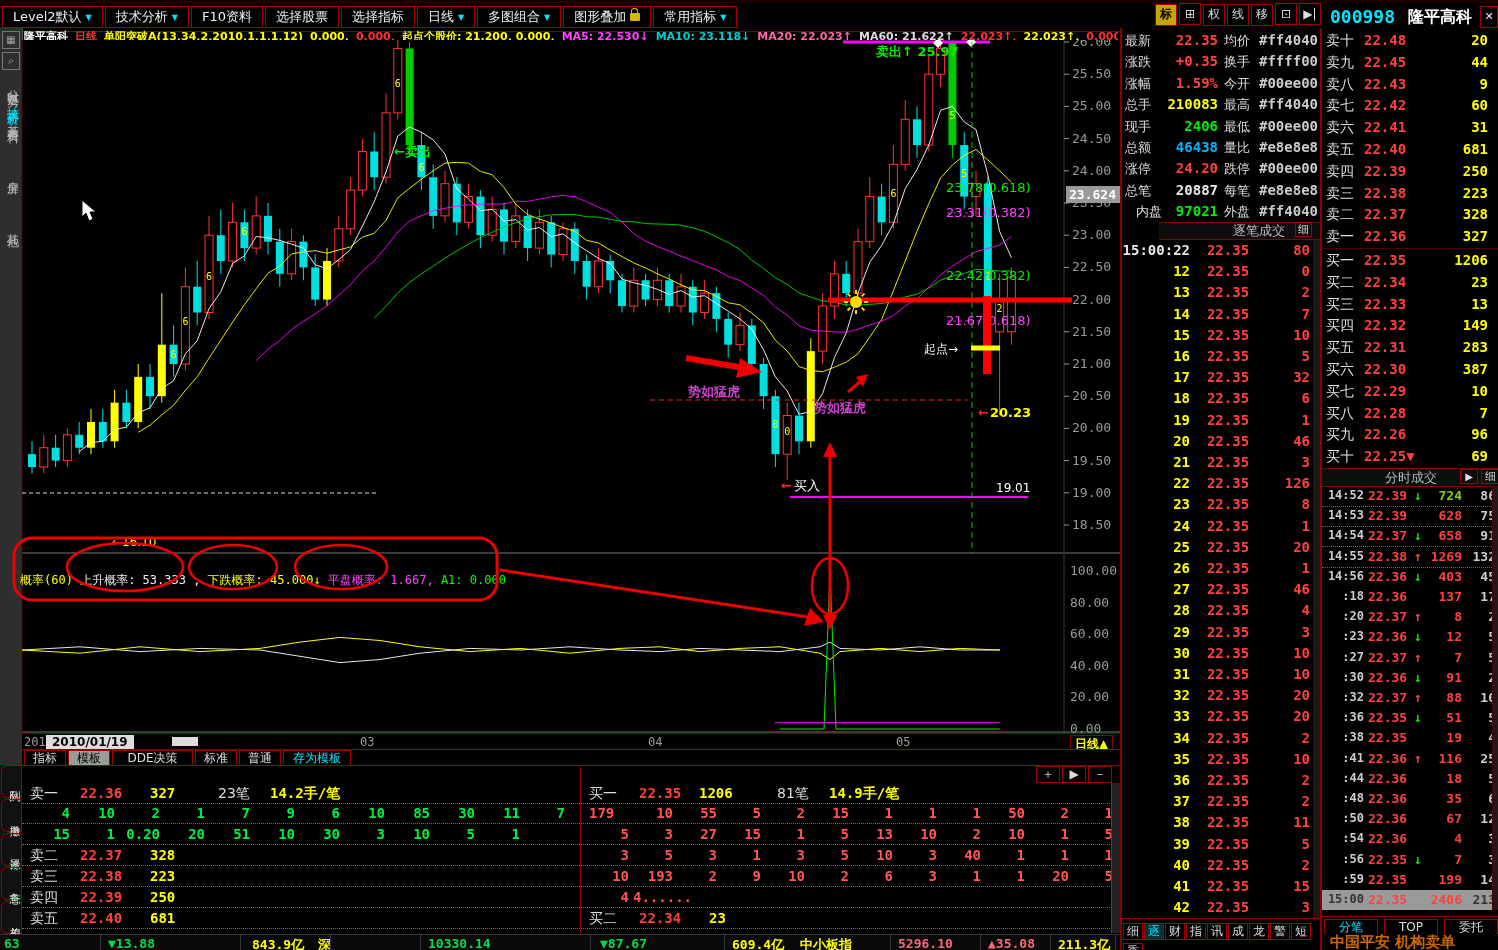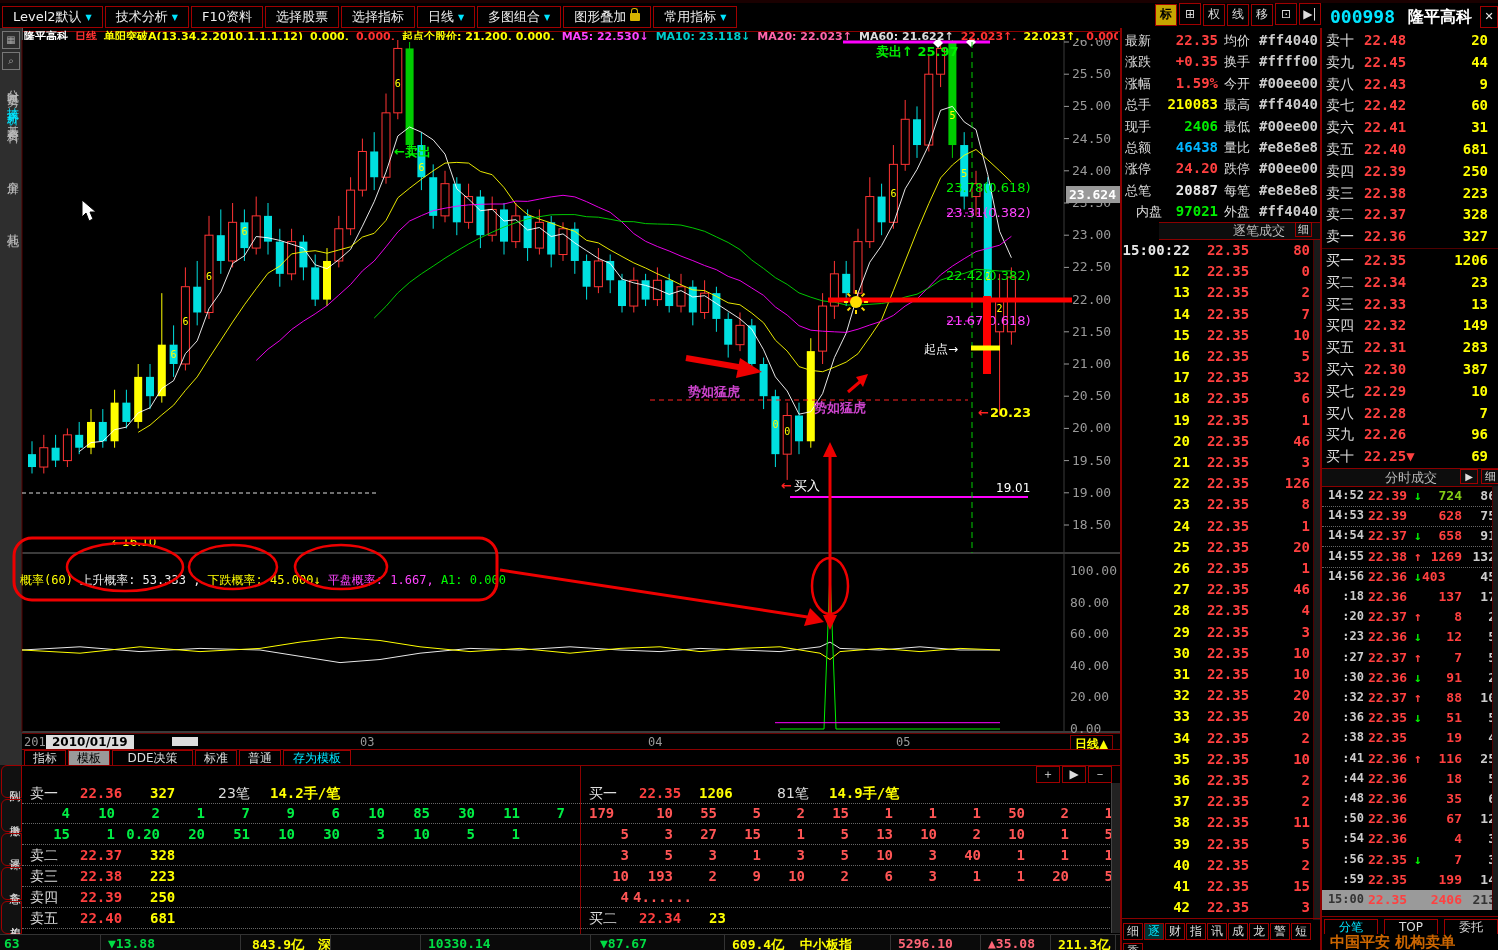--- a/index.html
+++ b/index.html
@@ -930,21 +930,21 @@
       <span style="position: absolute; left: 0px; top: 2px; width: 42px; text-align: right; color: rgb(204, 204, 204); font-size: 12px;">14:55</span>
       <span style="position: absolute; left: 46px; top: 2px; color: rgb(255, 64, 64);">22.38</span>
       <span style="position: absolute; left: 92px; top: 2px; color: rgb(255, 64, 64);">↑</span>
       <span style="position: absolute; left: 100px; top: 2px; width: 40px; text-align: right; color: rgb(255, 64, 64);">1269</span>
       <span style="position: absolute; left: 142px; top: 2px; width: 32px; text-align: right; color: rgb(204, 204, 204);">132</span>
     </div>
     <div class="row" style="top: 538.8px; height: 20px; font-family: &quot;DejaVu Sans Mono&quot;, monospace; font-size: 13px; font-weight: bold;">
       <span style="position: absolute; left: 0px; top: 2px; width: 42px; text-align: right; color: rgb(204, 204, 204); font-size: 12px;">14:56</span>
       <span style="position: absolute; left: 46px; top: 2px; color: rgb(255, 64, 64);">22.36</span>
       <span style="position: absolute; left: 92px; top: 2px; color: rgb(0, 238, 0);">↓</span>
-      <span style="position: absolute; left: 100px; top: 2px; width: 40px; color: rgb(255, 64, 64);">403</span>
+      <span style="position: absolute; left: 100px; top: 2px; width: 40px; text-align: right; color: rgb(255, 64, 64);">403</span>
       <span style="position: absolute; left: 142px; top: 2px; width: 32px; text-align: right; color: rgb(204, 204, 204);">45</span>
     </div>
     <div class="row" style="top: 559px; height: 20px; font-family: &quot;DejaVu Sans Mono&quot;, monospace; font-size: 13px; font-weight: bold;">
       <span style="position: absolute; left: 0px; top: 2px; width: 42px; text-align: right; color: rgb(204, 204, 204); font-size: 12px;">:18</span>
       <span style="position: absolute; left: 46px; top: 2px; color: rgb(255, 64, 64);">22.36</span>
       <span style="position: absolute; left: 100px; top: 2px; width: 40px; text-align: right; color: rgb(255, 64, 64);">137</span>
       <span style="position: absolute; left: 142px; top: 2px; width: 32px; text-align: right; color: rgb(204, 204, 204);">17</span>
     </div>
     <div class="row" style="top: 579.2px; height: 20px; font-family: &quot;DejaVu Sans Mono&quot;, monospace; font-size: 13px; font-weight: bold;">
       <span style="position: absolute; left: 0px; top: 2px; width: 42px; text-align: right; color: rgb(204, 204, 204); font-size: 12px;">:20</span>

